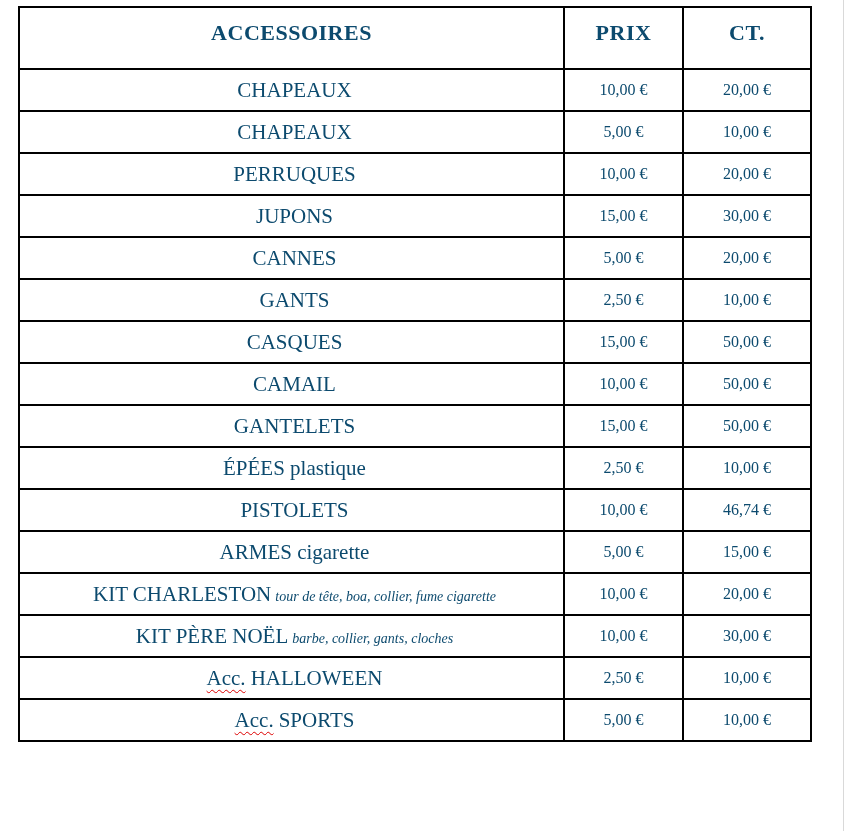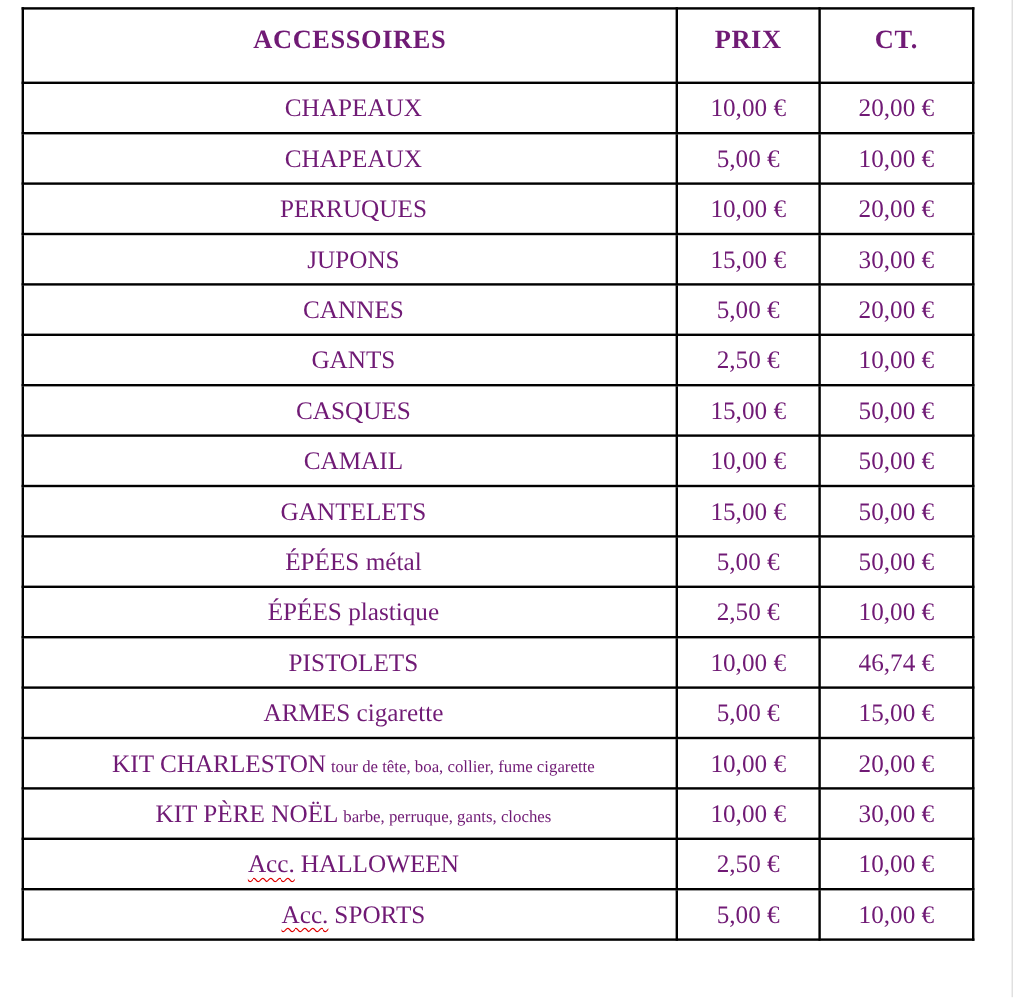--- a/index.html
+++ b/index.html
@@ -7,21 +7,21 @@
     padding: 0;
     background: #ffffff;
   }
   .screen {
     position: relative;
     width: 845px;
     height: 837px;
     background: #ffffff;
     overflow: hidden;
     font-family: "Liberation Serif", "DejaVu Serif", serif;
-    color: #701a75;
+    color: #0c4a6e;
   }
   table.price-table {
     position: absolute;
     left: 18px;
     top: 6px;
     width: 792px;
     border-collapse: collapse;
     table-layout: fixed;
   }
   .price-table th,
@@ -43,25 +43,26 @@
     height: 38px;
     vertical-align: middle;
   }
   td.name-cell {
     text-align: center;
     padding-left: 7px;
     font-size: 21px;
   }
   td.price-cell {
     text-align: center;
-    font-size: 21px;
+    font-size: 16px;
   }
   .item-note {
     font-size: 14px;
     margin-left: 4px;
+    font-style: italic;
   }
   .misspelled {
     text-decoration-line: underline;
     text-decoration-style: wavy;
     text-decoration-color: var(--squiggle, #dd0000);
     text-decoration-thickness: 1px;
     text-underline-offset: 4px;
     margin-right: 5px;
   }
   .screen-edge {
@@ -159,27 +160,20 @@
   </tr>
 
   <tr>
     <td class="name-cell">
       <span class="item-label">GANTELETS</span>
     </td>
     <td class="price-cell">15,00 €</td>
     <td class="price-cell">50,00 €</td>
   </tr>
 
-  <tr>
-    <td class="name-cell">
-      <span class="item-label">ÉPÉES métal</span>
-    </td>
-    <td class="price-cell">5,00 €</td>
-    <td class="price-cell">50,00 €</td>
-  </tr>
 
   <tr>
     <td class="name-cell">
       <span class="item-label">ÉPÉES plastique</span>
     </td>
     <td class="price-cell">2,50 €</td>
     <td class="price-cell">10,00 €</td>
   </tr>
 
   <tr>
@@ -201,21 +195,21 @@
   <tr>
     <td class="name-cell">
       <span class="item-label">KIT CHARLESTON</span><span class="item-note">tour de tête, boa, collier, fume cigarette</span>
     </td>
     <td class="price-cell">10,00 €</td>
     <td class="price-cell">20,00 €</td>
   </tr>
 
   <tr>
     <td class="name-cell">
-      <span class="item-label">KIT PÈRE NOËL</span><span class="item-note">barbe, perruque, gants, cloches</span>
+      <span class="item-label">KIT PÈRE NOËL</span><span class="item-note">barbe, collier, gants, cloches</span>
     </td>
     <td class="price-cell">10,00 €</td>
     <td class="price-cell">30,00 €</td>
   </tr>
 
   <tr>
     <td class="name-cell">
       <span class="misspelled">Acc.</span><span class="item-label">HALLOWEEN</span>
     </td>
     <td class="price-cell">2,50 €</td>

